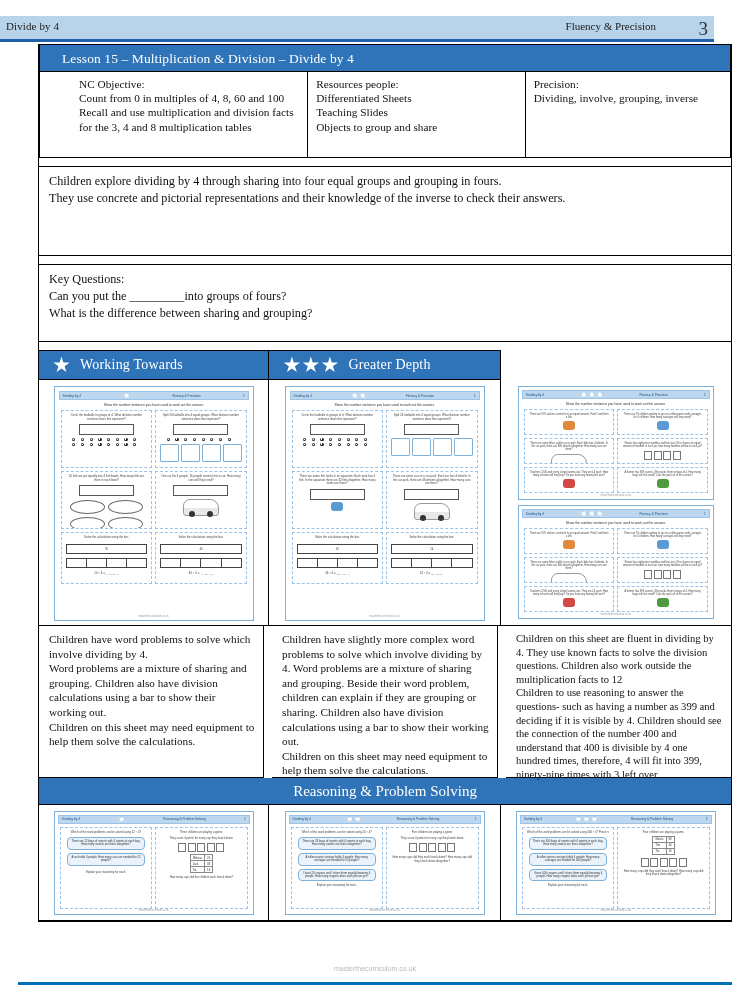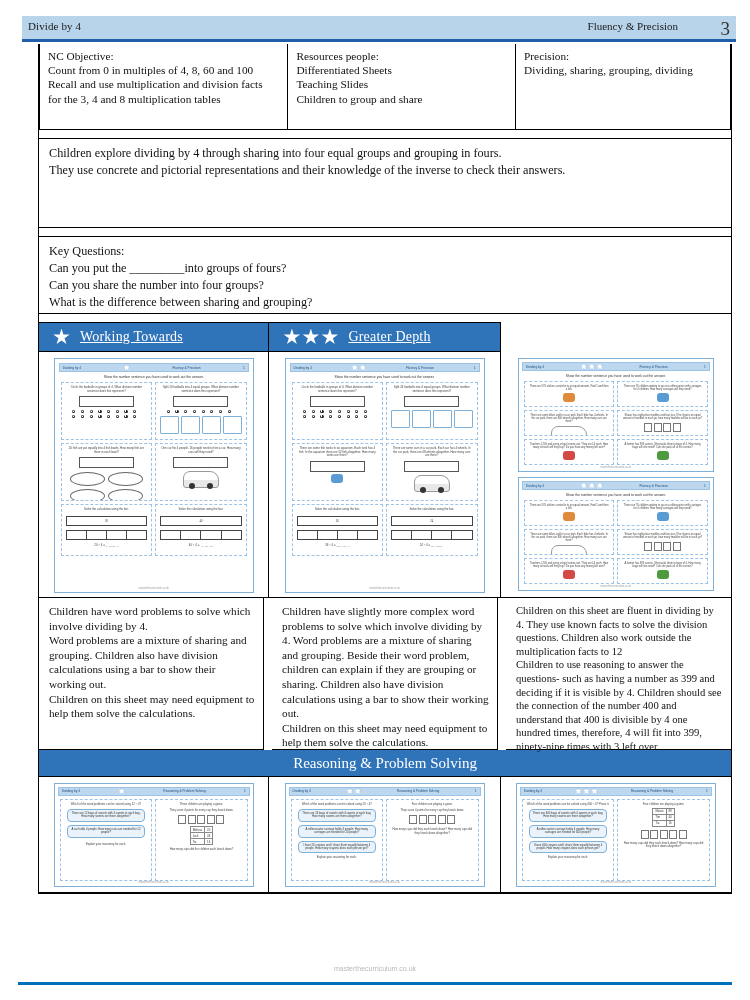--- a/index.html
+++ b/index.html
@@ -11,21 +11,21 @@
     width: 750px;
     height: 1000px;
     font-family: "Liberation Serif", "DejaVu Serif", serif;
     position: relative;
     overflow: hidden;
   }
 
   
   .top-band {
     position: absolute;
-    left: 22px;
+    left: 0;
     top: 16px;
     width: 714px;
     height: 26px;
     background: #b8d4ea;
     border-bottom: 3px solid #1f5ea8;
     box-sizing: border-box;
   }
   .top-band-inner {
     position: relative;
     height: 100%;
@@ -88,21 +88,21 @@
     box-sizing: border-box;
     min-height: 86px;
   }
   .info-cell {
     padding: 5px 8px 6px 8px;
     font-size: 11.3px;
     line-height: 14.2px;
     color: #111;
     box-sizing: border-box;
   }
-  .info-cell.c1 { width: 36%; border-right: 1px solid #000; }
+  .info-cell.c1 { width: 36%; border-right: 1px solid #000; margin-left: 31px; }
   .info-cell.c2 { width: 33%; border-right: 1px solid #000; }
   .info-cell.c3 { width: 31%; }
   .info-cell .line { display: block; white-space: pre-wrap; }
 
   
   .gap { height: 8px; background: #fff; }
 
   .text-box {
     border: 1px solid #000;
     box-sizing: border-box;
@@ -126,21 +126,20 @@
   .diff-head {
     background: #2f73b8;
     color: #fff;
     border: 1px solid #000;
     box-sizing: border-box;
     height: 30px;
     display: flex;
     align-items: center;
     font-size: 14px;
     position: relative;
-    text-decoration: underline;
   }
   .diff-head + .diff-head { border-left: none; }
   .diff-head .stars {
     display: inline-flex;
     gap: 2px;
     margin-left: 14px;
     margin-right: 10px;
   }
   .star {
     width: 17px;
@@ -400,53 +399,53 @@
 <div class="top-band">
   <div class="top-band-inner">
     <span class="top-left-title">Divide by 4</span>
     <span class="top-right-title">Fluency &amp; Precision</span>
     <span class="page-num">3</span>
   </div>
 </div>
 
 <div class="frame">
 
+  <div class="lesson-bar">Lesson 15 – Multiplication &amp; Division – Divide by 4</div>
 
   <div class="info-row">
     <div class="info-cell c1">
       <span class="line">NC Objective:</span>
       <span class="line">Count from 0 in multiples of 4, 8, 60 and 100</span>
       <span class="line">Recall and use multiplication and division facts</span>
       <span class="line">for the 3, 4 and 8 multiplication tables</span>
     </div>
     <div class="info-cell c2">
       <span class="line">Resources people:</span>
       <span class="line">Differentiated Sheets</span>
       <span class="line">Teaching Slides</span>
-      <span class="line">Children to group and share</span>
+      <span class="line">Objects to group and share</span>
     </div>
     <div class="info-cell c3">
       <span class="line">Precision:</span>
-      <span class="line">Dividing, sharing, grouping, dividing</span>
+      <span class="line">Dividing, involve, grouping, inverse</span>
     </div>
   </div>
 
   <div class="gap"></div>
 
   <div class="text-box overview">
     <span class="line">Children explore dividing by 4 through sharing into four equal groups and grouping in fours.</span>
     <span class="line">They use concrete and pictorial representations and their knowledge of the inverse to check their answers.</span>
   </div>
 
   <div class="gap"></div>
 
   <div class="text-box keyq">
     <span class="line">Key Questions:</span>
     <span class="line">Can you put the _________into groups of fours?</span>
-    <span class="line">Can you share the number into four groups?</span>
     <span class="line">What is the difference between sharing and grouping?</span>
   </div>
 
   <div class="gap"></div>
 
   <div class="diff-head-row">
     <div class="diff-head" style="width:33.34%">
       <span class="stars">
         <i class="star"></i>
       </span>

